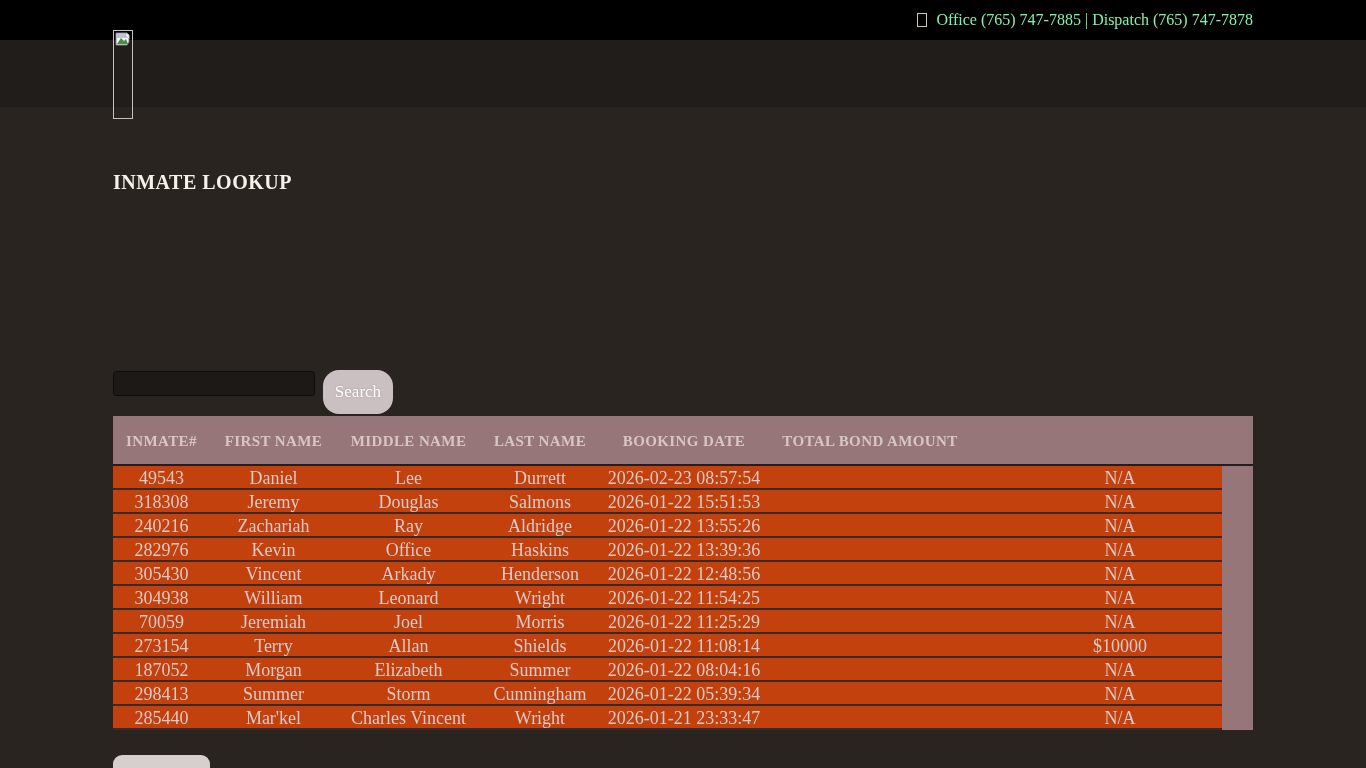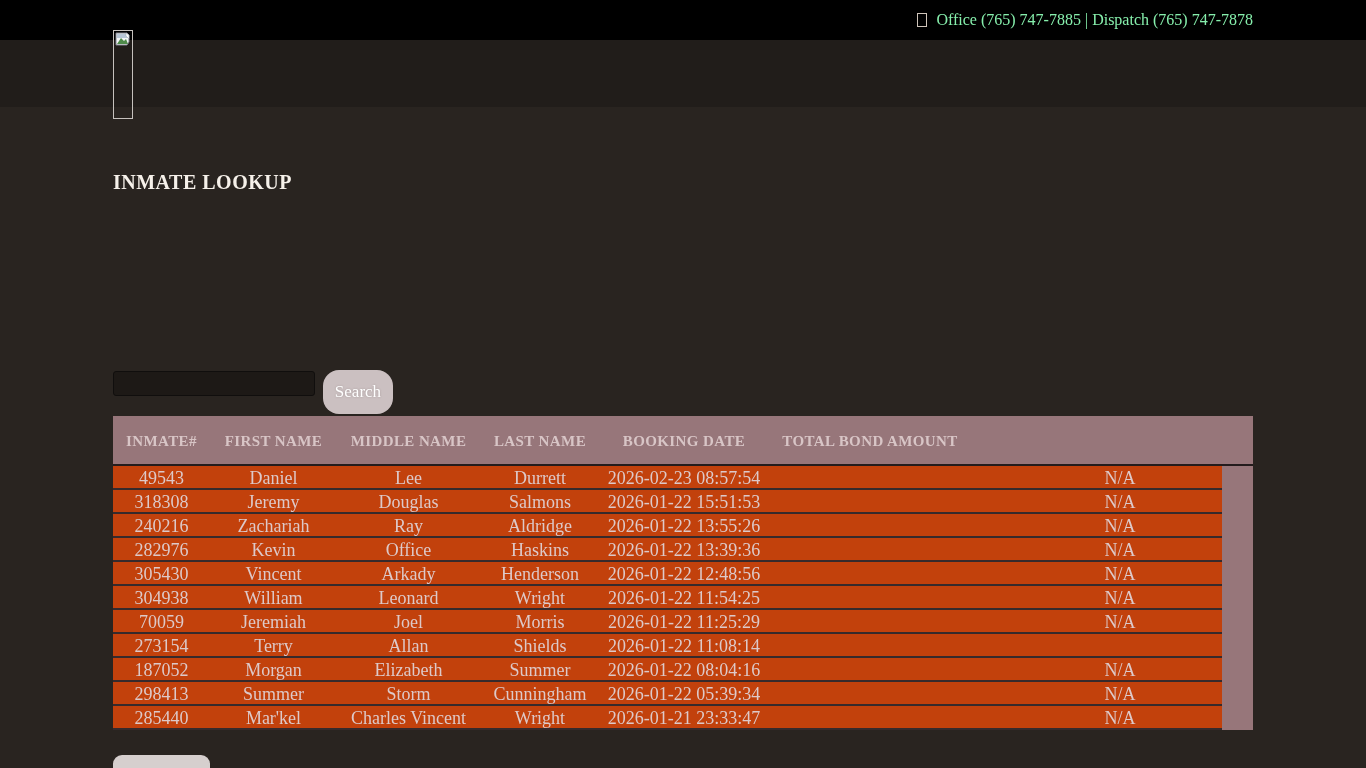--- a/index.html
+++ b/index.html
@@ -155,20 +155,21 @@
       <div class="cell c6">N/A</div>
     </div>
 
     <div class="trow">
       <div class="cell c0">273154</div>
       <div class="cell c1">Terry</div>
       <div class="cell c2">Allan</div>
       <div class="cell c3">Shields</div>
       <div class="cell c4">2026-01-22 11:08:14</div>
       <div class="cell c5"></div>
+      <div class="cell c6">$10000</div>
     </div>
 
     <div class="trow">
       <div class="cell c0">187052</div>
       <div class="cell c1">Morgan</div>
       <div class="cell c2">Elizabeth</div>
       <div class="cell c3">Summer</div>
       <div class="cell c4">2026-01-22 08:04:16</div>
       <div class="cell c5"></div>
       <div class="cell c6">N/A</div>

